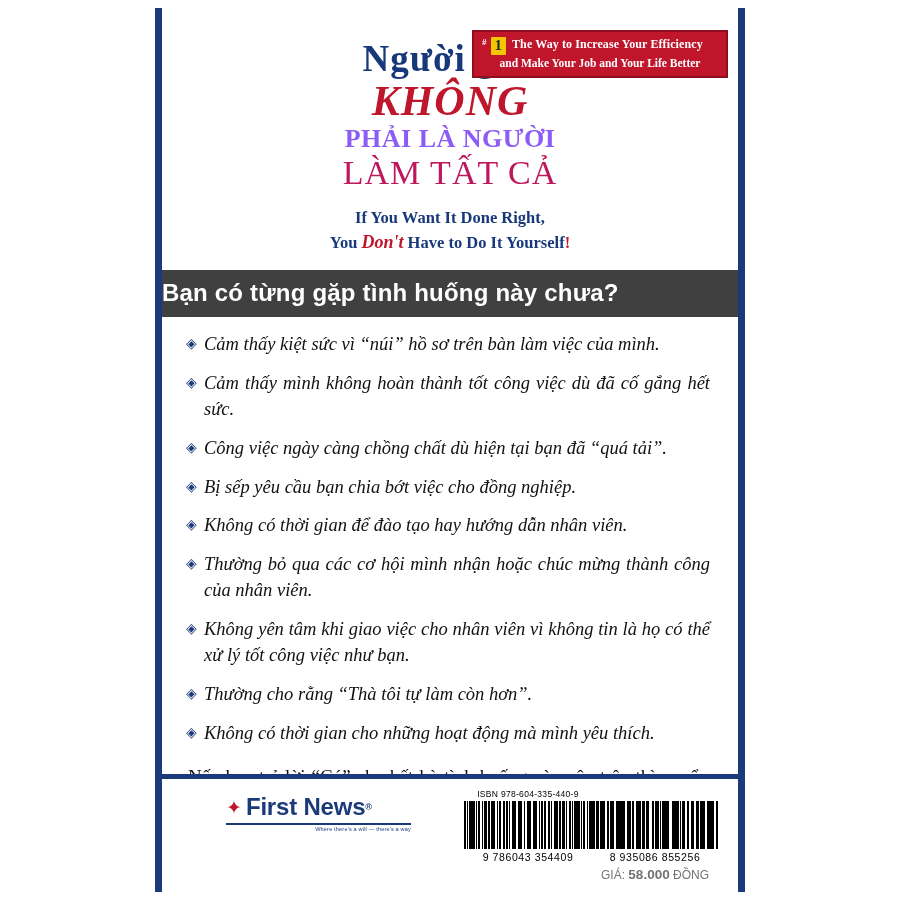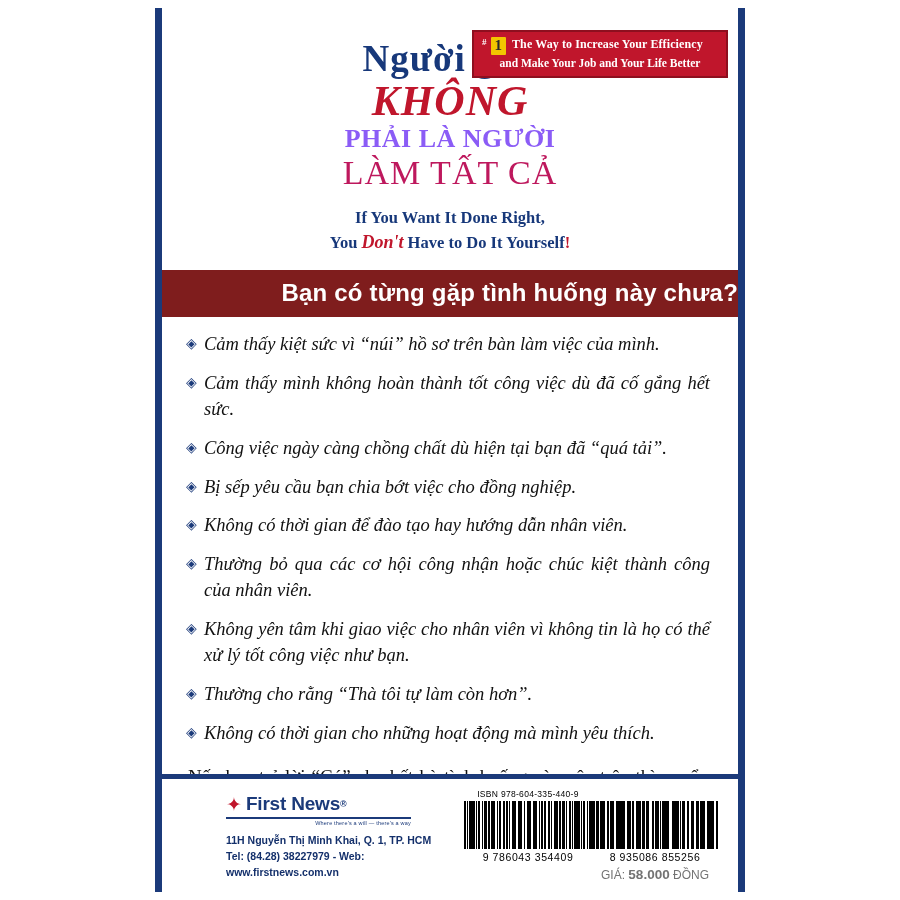--- a/index.html
+++ b/index.html
@@ -129,23 +129,23 @@
     font-size: 11.5px;
     font-weight: bold;
     line-height: 1.25;
     text-align: center;
     margin-top: 1px;
   }
 
   
   .bar {
     margin: 0 0 0 0;
-    background: #7f1d1d;
+    background: #404040;
     color: #ffffff;
-    text-align: right;
+    text-align: left;
     font-size: 24px;
     font-weight: bold;
     padding: 9px 0 10px 0;
     letter-spacing: 0.2px;
     font-family: "Liberation Sans", sans-serif;
   }
 
   
   .bullets {
     padding: 14px 28px 0 24px;
@@ -202,21 +202,21 @@
   }
   .logo-star {
     color: #c0162c;
     font-size: 19px;
     margin-right: 4px;
     line-height: 1;
   }
   .logo-text {
     font-family: "Liberation Sans", sans-serif;
     font-weight: bold;
-    font-size: 19px;
+    font-size: 24px;
     color: #1b3a7a;
     letter-spacing: -0.2px;
   }
   .logo-reg { font-size: 9px; vertical-align: super; }
   .logo-tag {
     font-family: "Liberation Sans", sans-serif;
     font-size: 5.5px;
     color: #1b3a7a;
     width: 185px;
     text-align: right;
@@ -330,21 +330,21 @@
         <div class="bullet">
           <span class="dia">◈</span>
           <span class="btxt">Bị sếp yêu cầu bạn chia bớt việc cho đồng nghiệp.</span>
         </div>
         <div class="bullet">
           <span class="dia">◈</span>
           <span class="btxt">Không có thời gian để đào tạo hay hướng dẫn nhân viên.</span>
         </div>
         <div class="bullet">
           <span class="dia">◈</span>
-          <span class="btxt">Thường bỏ qua các cơ hội công nhận hoặc chúc kiệt thành công của nhân viên.</span>
+          <span class="btxt">Thường bỏ qua các cơ hội mình nhận hoặc chúc mừng thành công của nhân viên.</span>
         </div>
         <div class="bullet">
           <span class="dia">◈</span>
           <span class="btxt">Không yên tâm khi giao việc cho nhân viên vì không tin là họ có thể xử lý tốt công việc như bạn.</span>
         </div>
         <div class="bullet">
           <span class="dia">◈</span>
           <span class="btxt">Thường cho rằng “Thà tôi tự làm còn hơn”.</span>
         </div>
         <div class="bullet">
@@ -356,24 +356,20 @@
       <div class="closing">Nếu bạn trả lời “Có” cho bất kỳ tình huống nào nêu trên thì quyển sách này dành cho bạn. Đây là quyển sách có thể giúp bạn giải quyết hiệu quả công việc và cải thiện đáng kể cuộc sống của mình!</div>
 
       <div class="footer">
         <div class="pub">
           <div class="logo">
             <span class="logo-star">✦</span>
             <span class="logo-text">First News</span>
               <span class="logo-text logo-reg">®</span>
           </div>
           <div class="logo-tag">Where there's a will — there's a way</div>
-          <div class="addr">
-            <div>11H Nguyễn Thị Minh Khai, Q. 1, TP. HCM</div>
-            <div>Tel: (84.28) 38227979 - Web: www.firstnews.com.vn</div>
-          </div>
         </div>
 
         <div class="codes">
           <div class="isbn-block">
             <div class="isbn-label">ISBN 978-604-335-440-9</div>
             <div class="barcode"></div>
             <div class="barnum">9 786043 354409</div>
           </div>
           <div class="isbn-block">
             <div class="isbn-label">&nbsp;</div>

